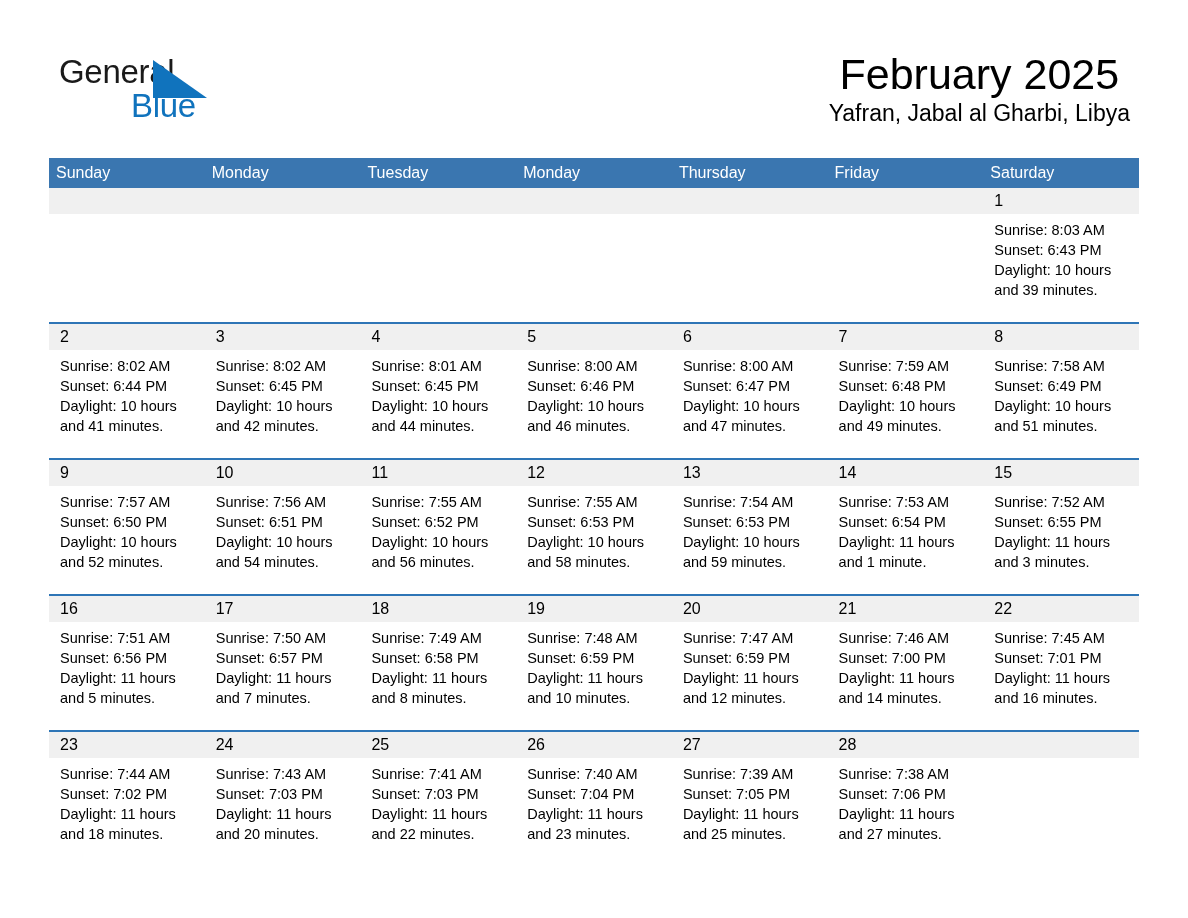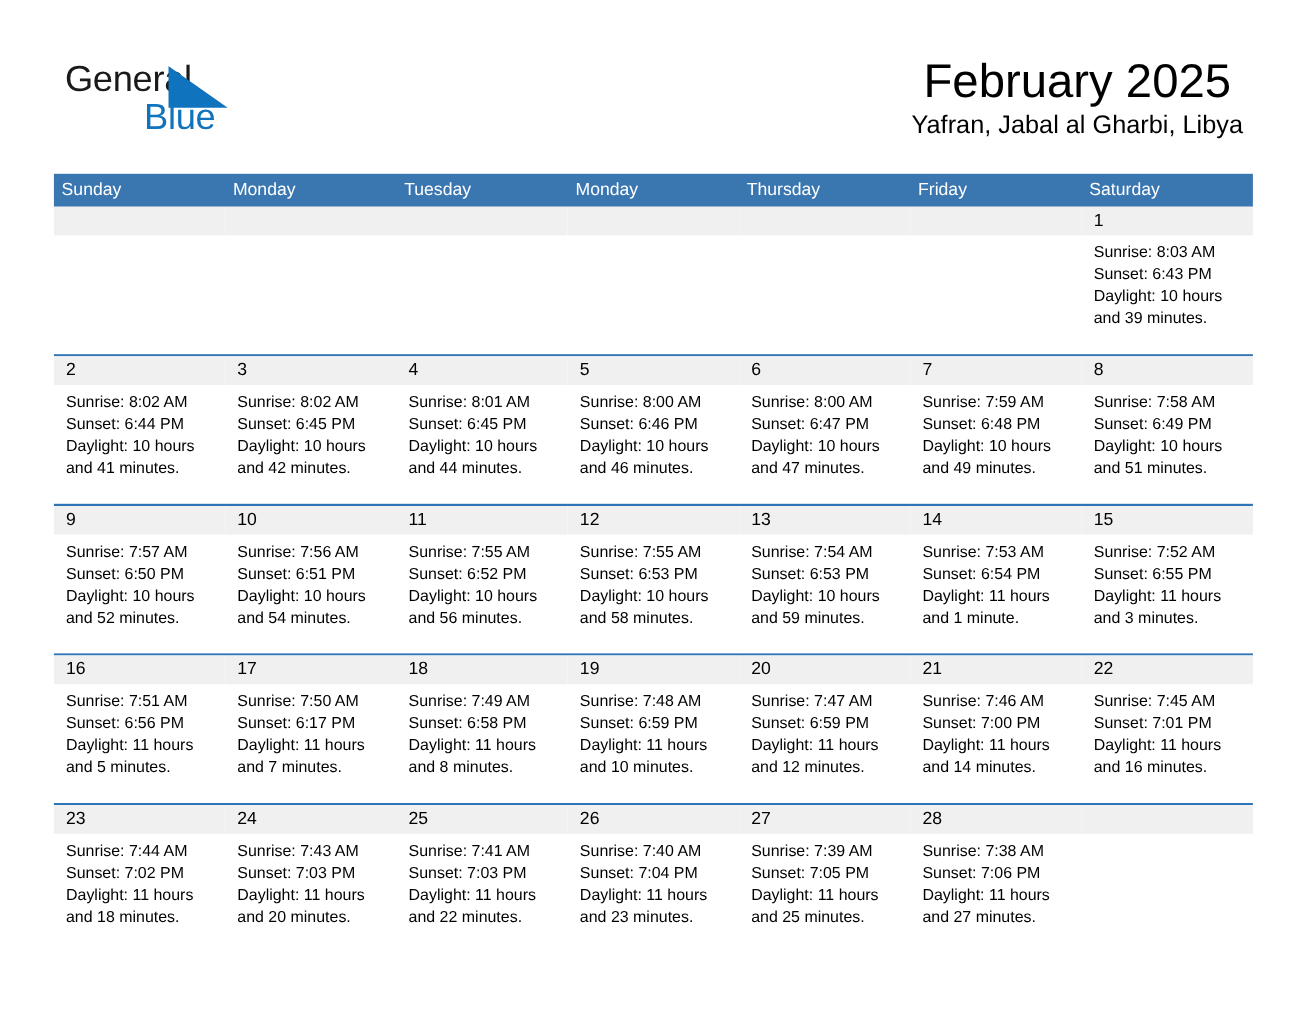--- a/index.html
+++ b/index.html
@@ -356,21 +356,21 @@
           <div>Sunrise: 7:51 AM</div>
           <div>Sunset: 6:56 PM</div>
           <div>Daylight: 11 hours</div>
           <div>and 5 minutes.</div>
         </div>
       </div>
       <div class="daycell">
         <div class="num-strip">17</div>
         <div class="info">
           <div>Sunrise: 7:50 AM</div>
-          <div>Sunset: 6:17 PM</div>
+          <div>Sunset: 6:57 PM</div>
           <div>Daylight: 11 hours</div>
           <div>and 7 minutes.</div>
         </div>
       </div>
       <div class="daycell">
         <div class="num-strip">18</div>
         <div class="info">
           <div>Sunrise: 7:49 AM</div>
           <div>Sunset: 6:58 PM</div>
           <div>Daylight: 11 hours</div>

